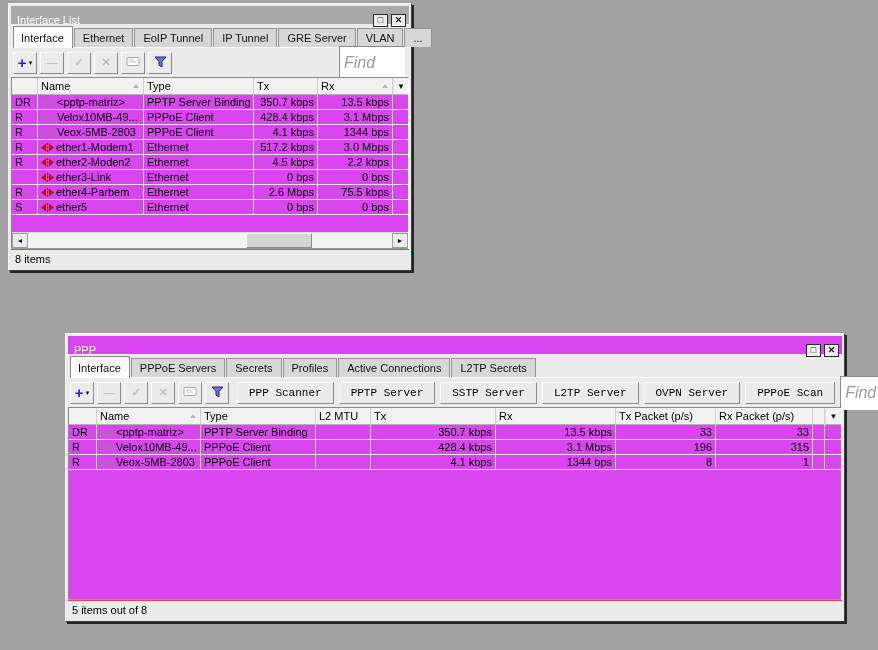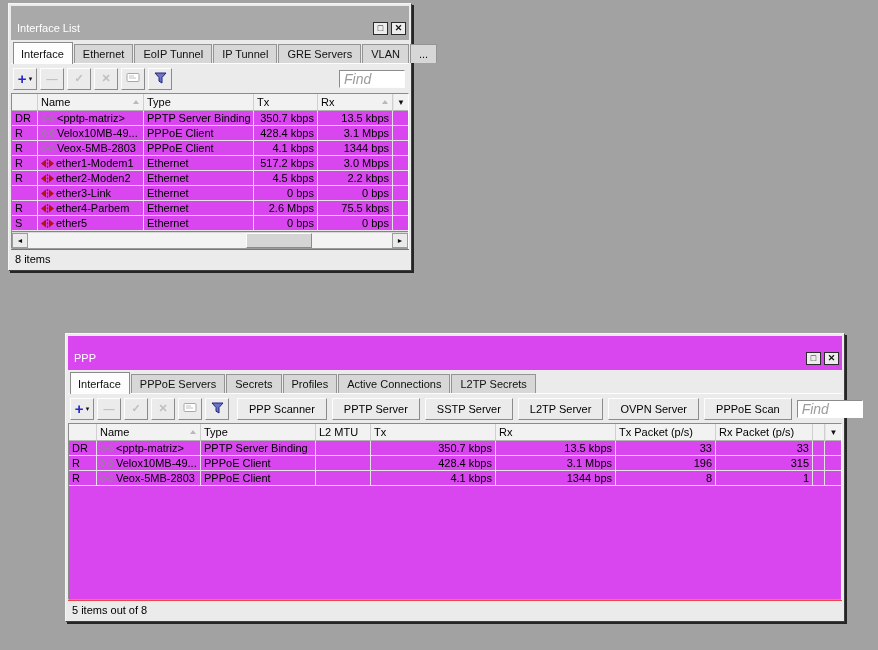--- a/index.html
+++ b/index.html
@@ -4,21 +4,21 @@
 <style>
   * { box-sizing: border-box; margin: 0; padding: 0; }
   html,body { background:#a2a2a2; }
   body { font-family:"Liberation Sans", sans-serif; font-size:11px; color:#000; }
   .desktop { position:relative; width:878px; height:650px; background:#a2a2a2; overflow:hidden; }
 
   
   .win { position:absolute; background:#ebebeb; padding:2px;
          border:1px solid; border-color:#f6f6f6 #3f3f3f #3f3f3f #f6f6f6;
          box-shadow:2px 2px 0 rgba(15,15,15,.85); }
-  .titlebar { height:34px; display:flex; align-items:center; padding:10px 3px 0 6px;
+  .titlebar { height:18px; display:flex; align-items:center; padding:10px 3px 0 6px;
               color:#fff; font-size:11px; }
   .titlebar.inactive { background:#a9a9a9; }
   .titlebar.active { background:#d946ef; }
   .titlebar .t-label { flex:1 1 auto; }
   .winbtn { width:15px; height:13px; margin-left:3px; background:#ededed;
             border:1px solid #2b2b2b; display:flex; align-items:center; justify-content:center;
             font-size:9px; font-weight:bold; color:#111; line-height:1; cursor:default; }
 
   
   .tabs { display:flex; align-items:flex-end; height:23px; margin-top:1px; padding-left:2px;
@@ -32,21 +32,21 @@
   .toolbar { display:flex; align-items:center; height:29px; padding:0 2px; }
   .tbtn { height:22px; min-width:24px; background:#ebebeb; margin-right:3px;
           border:1px solid; border-color:#fdfdfd #8b8b8b #8b8b8b #fdfdfd;
           display:flex; align-items:center; justify-content:center; padding:0 3px; }
   .tbtn.text { padding:0 11px; margin-right:5px; white-space:nowrap; }
   .glyph-add { color:#2626cc; font-weight:bold; font-size:15px; line-height:1; }
   .glyph-caret { font-size:7px; color:#111; margin-left:2px; }
   .glyph-dis { color:#c0c0c0; font-weight:bold; font-size:11px; }
   .find { margin-left:auto; margin-right:2px; width:66px; height:18px; background:#fff;
           border:1px solid; border-color:#8b8b8b #fdfdfd #fdfdfd #8b8b8b;
-          font-family:"Liberation Sans", sans-serif; font-size:14px; padding:0 4px; }
+          font-family:"Liberation Sans", sans-serif; font-size:16px; padding:16px 4px; }
   .find::placeholder { color:#9c9c9c; font-style:italic; }
 
   
   .sunken { border:1px solid; border-color:#8b8b8b #fdfdfd #fdfdfd #8b8b8b;
             background:#d946ef; display:flex; flex-direction:column; }
   .thead { display:flex; background:#f2f2f2; height:17px; flex:0 0 auto; }
   .th { border-right:1px solid #cfcfcf; border-bottom:1px solid #b3b3b3;
         padding:2px 3px; display:flex; align-items:center; white-space:nowrap; overflow:hidden; }
   .th.menu { justify-content:center; border-left:1px solid #e6e6e6; }
   .sort { width:0; height:0; border-left:3px solid transparent; border-right:3px solid transparent;
@@ -96,21 +96,21 @@
       <span class="winbtn">□</span>
       <span class="winbtn">✕</span>
     </div>
     <div class="winbody">
       <div class="tabs">
 
       <div class="tab active">Interface</div>
           <div class="tab">Ethernet</div>
           <div class="tab">EoIP Tunnel</div>
           <div class="tab">IP Tunnel</div>
-          <div class="tab">GRE Servers</div>
+          <div class="tab">GRE Server</div>
           <div class="tab">VLAN</div>
           <div class="tab">...</div>
         </div>
       <div class="toolbar">
         <div class="tbtn">
           <span class="glyph-add">+</span>
           <span class="glyph-caret">▾</span>
         </div>
         <div class="tbtn">
           <span class="glyph-dis">—</span>
@@ -359,21 +359,21 @@
                 <rect x="1" y="1.5" width="12" height="8" rx="1" fill="#fff" stroke="#a8a8a8"></rect>
                 <rect x="3" y="3.5" width="5" height="1" fill="#c2c2c2"></rect>
                 <rect x="3" y="5.5" width="7" height="1" fill="#c2c2c2"></rect>
               </svg></span>
         </div>
         <div class="tbtn" style="margin-right:8px;">
           <span><svg width="13" height="12" viewBox="0 0 13 12">
                 <path d="M1 1 H12 L8 5.5 V11 L5 9.2 V5.5 Z" fill="#6a74c8" stroke="#23257a"></path>
               </svg></span>
         </div>
-        <div style="display:flex;">
+        <div style="display:flex;font-family:Liberation Mono, monospace;">
 
         <div class="tbtn text">PPP Scanner</div>
             <div class="tbtn text">PPTP Server</div>
             <div class="tbtn text">SSTP Server</div>
             <div class="tbtn text">L2TP Server</div>
             <div class="tbtn text">OVPN Server</div>
             <div class="tbtn text">PPPoE Scan</div>
           </div>
         <input class="find" placeholder="Find" style="">
       </div>

